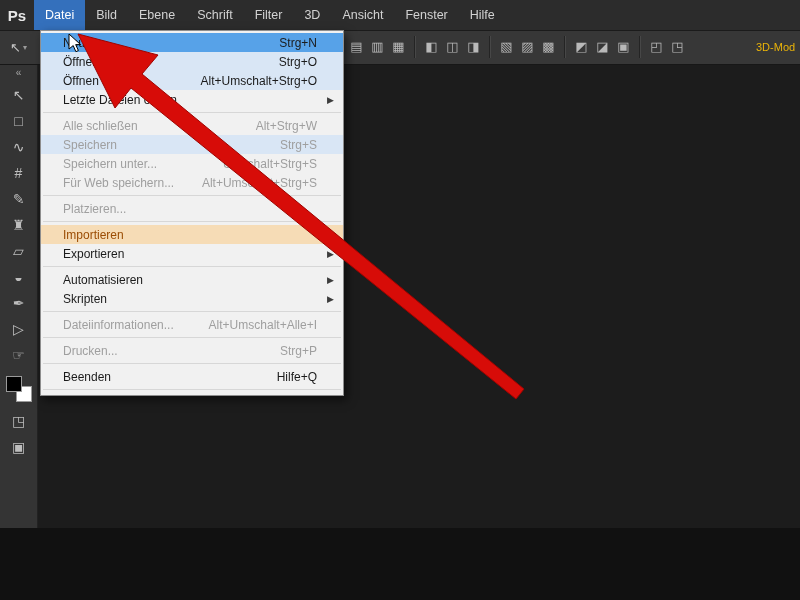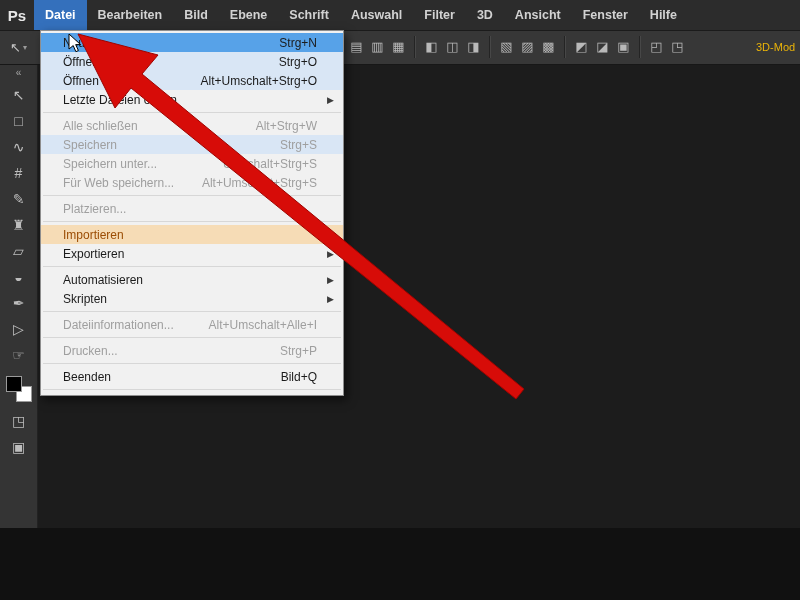--- a/index.html
+++ b/index.html
@@ -4,21 +4,21 @@
 <style>
   html,body{margin:0;padding:0;background:#111;}
   #screen{position:relative;width:800px;height:528px;overflow:hidden;background:#1d1d1d;
           font-family:"Liberation Sans",sans-serif;-webkit-font-smoothing:antialiased;}
 
   
   .menubar{position:absolute;top:0;left:0;right:0;height:30px;background:#2c2c2c;
            border-bottom:1px solid #1b1b1b;display:flex;align-items:stretch;z-index:5;}
   .logo{width:34px;display:flex;align-items:center;justify-content:center;
         color:#e8e8e8;font-weight:bold;font-size:15px;}
-  .mb-items{display:flex;font-weight:bold;}
+  .mb-items{display:flex;}
   .mb-item{display:flex;align-items:center;padding:0 11px;font-size:12.5px;color:#d2d2d2;}
   .mb-item.active{background:var(--menu-active,#3470bc);color:#fff;}
 
   
   .optionsbar{position:absolute;top:30px;left:0;right:0;height:34px;background:#373737;
               border-bottom:1px solid #171717;z-index:4;}
   .ob-left{position:absolute;left:10px;top:0;height:100%;display:flex;align-items:center;
            color:#c3c3c3;font-size:13px;gap:2px;}
   .ob-left .dd{font-size:8px;color:#9a9a9a;}
   .ob-groups{position:absolute;left:346px;top:0;height:100%;display:flex;align-items:center;}
@@ -58,25 +58,23 @@
 </style>
 </head>
 <body>
 
 <div id="screen" style="--menu-active: #3470bc; --sel-blue: #57a2e8; --hl-orange: #f6dcb6;">
 
   <div class="menubar">
     <div class="logo">Ps</div>
     <div class="mb-items">
         <span class="mb-item active">Datei</span>
-        <span class="mb-item">Bearbeiten</span>
         <span class="mb-item">Bild</span>
         <span class="mb-item">Ebene</span>
         <span class="mb-item">Schrift</span>
-        <span class="mb-item">Auswahl</span>
         <span class="mb-item">Filter</span>
         <span class="mb-item">3D</span>
         <span class="mb-item">Ansicht</span>
         <span class="mb-item">Fenster</span>
         <span class="mb-item">Hilfe</span>
       </div>
   </div>
 
   <div class="optionsbar">
     <div class="ob-left">
@@ -195,21 +193,21 @@
         <span class="msc">Alt+Umschalt+Alle+I</span>
       </div>
       <div class="msep"></div>
       <div class="mrow disabled">
         <span class="mlabel">Drucken...</span>
         <span class="msc">Strg+P</span>
       </div>
       <div class="msep"></div>
       <div class="mrow">
         <span class="mlabel">Beenden</span>
-        <span class="msc">Bild+Q</span>
+        <span class="msc">Hilfe+Q</span>
       </div>
       <div class="msep"></div>
     </div>
 
   <svg class="overlay" style="left:68px;top:33px;z-index:15;" width="16" height="21">
     <path d="M1 1 L1 16 L5.2 12.6 L7.9 18.7 L10.4 17.5 L7.7 11.6 L12.6 11.6 Z" fill="#ffffff" stroke="#000000" stroke-width="1"></path>
   </svg>
 
   <svg class="overlay" style="z-index:20;" width="800" height="600">
     <polygon points="78,34 158,55 142,74 524,389 516,399 131,88 115,108" fill="#d70c08" stroke="#9e0400" stroke-width="1"></polygon>

